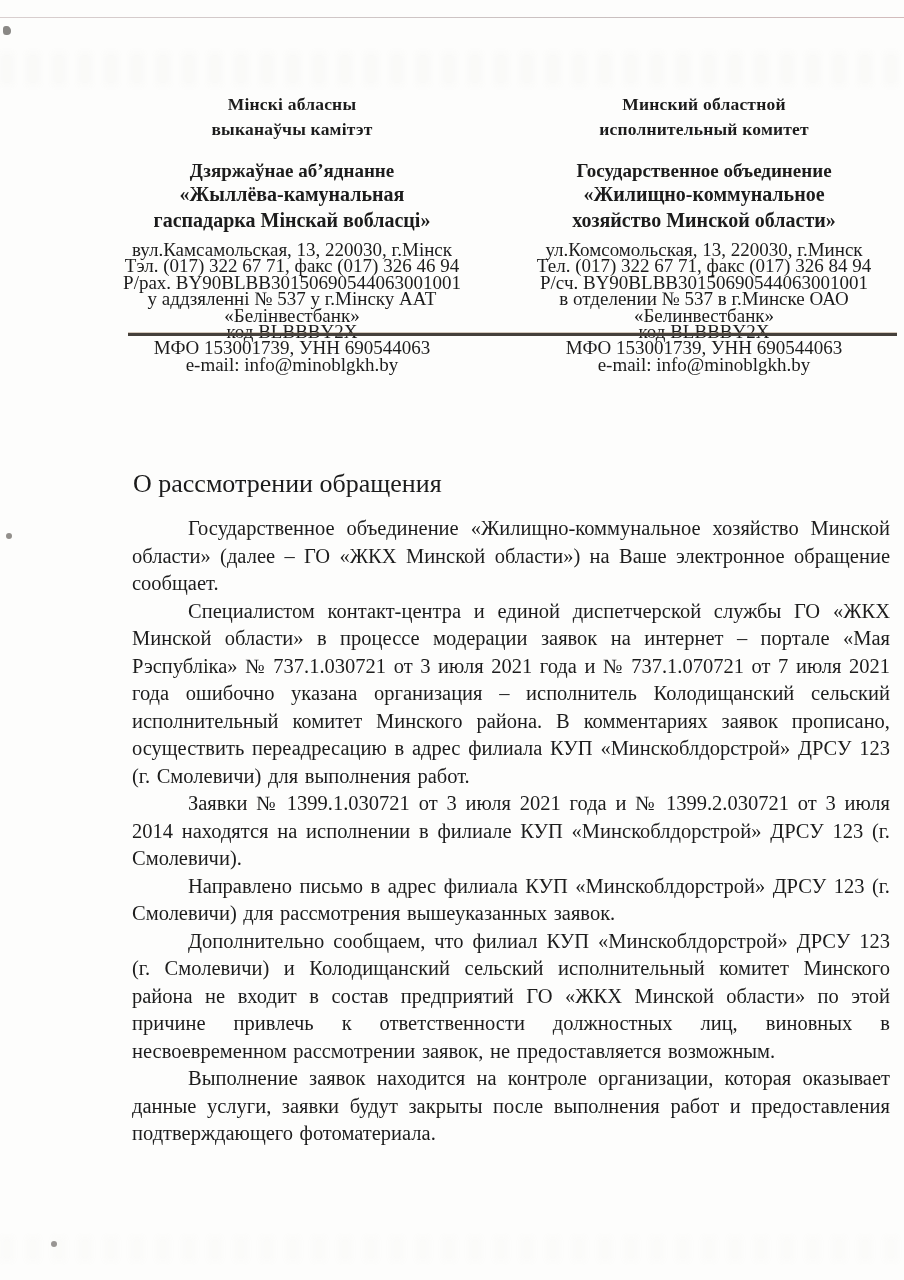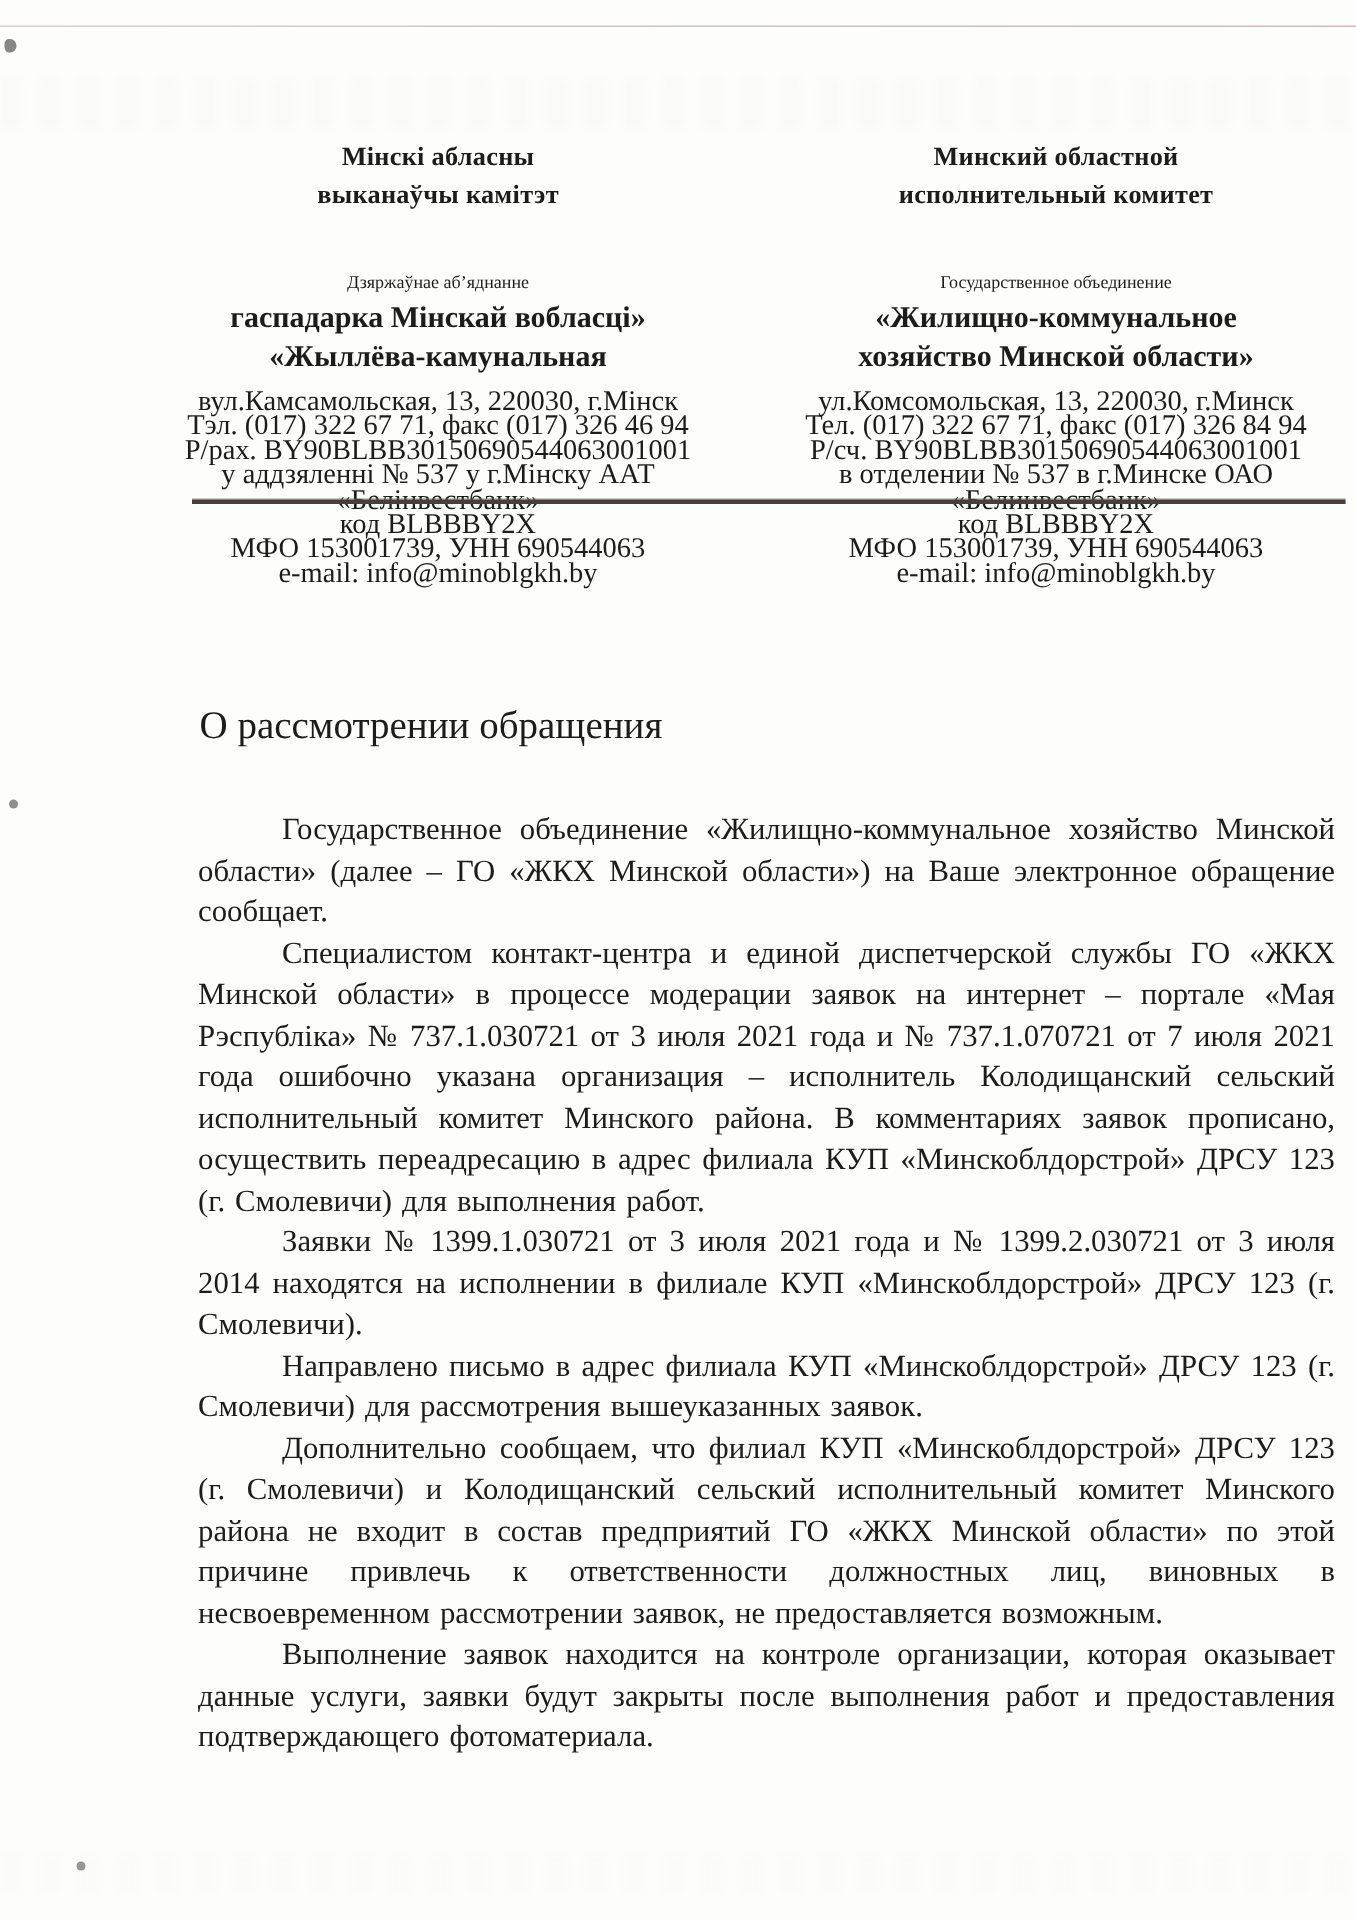--- a/index.html
+++ b/index.html
@@ -35,21 +35,21 @@
 
   
   .letterhead{
     position:absolute;top:92px;left:0;width:904px;
     display:flex;flex-direction:row;justify-content:space-between;gap:20px;
   }
   .lh-col{width:406px;text-align:center;}
   .lh-col.left{margin-left:96px;}
   .lh-col.right{margin-right:4px;}
   .lh-committee{font-weight:bold;font-size:17.5px;line-height:25px;letter-spacing:.2px;}
-  .lh-orgtype{font-weight:normal;font-size:12px;line-height:21px;margin-top:36px;}
+  .lh-orgtype{font-weight:bold;font-size:19px;line-height:21px;margin-top:18px;}
   .lh-orgname{font-weight:bold;font-size:20px;line-height:26px;}
   .lh-address{font-size:19px;line-height:16.4px;margin-top:9px;}
 
   .lh-rule{
     position:absolute;left:128px;top:333px;width:769px;height:3px;
     background:#45403b;
     box-shadow:0 -1px 0 rgba(150,120,90,.4);
   }
 
   
@@ -57,21 +57,21 @@
     position:absolute;left:143px;top:344px;
     font-size:21.5px;letter-spacing:.4px;
   }
   .subject-line{
     position:absolute;left:133px;top:469px;
     font-size:26px;
   }
 
   
   .letter-body{
-    position:absolute;left:132px;top:540px;width:758px;
+    position:absolute;left:132px;top:515px;width:758px;
     font-size:20.5px;line-height:27.5px;
     text-align:justify;
   }
   .letter-body p{
     margin:0;
     text-indent:56px;
     word-spacing:1.5px;
   }
 </style>
 </head>
@@ -88,22 +88,22 @@
 
   <div class="letterhead">
 
     <div class="lh-col left">
       <div class="lh-committee">
         <div>Мінскі абласны</div>
         <div>выканаўчы камітэт</div>
       </div>
       <div class="lh-orgtype">Дзяржаўнае аб’яднанне</div>
       <div class="lh-orgname">
+        <div>«Жыллёва-камунальная</div>
         <div>гаспадарка Мінскай вобласці»</div>
-        <div>«Жыллёва-камунальная</div>
       </div>
       <div class="lh-address">
         <div>вул.Камсамольская, 13,  220030,  г.Мінск</div>
         <div>Тэл. (017) 322 67 71, факс (017) 326 46 94</div>
         <div>Р/рах. BY90BLBB30150690544063001001</div>
         <div>у аддзяленні № 537 у г.Мінску ААТ «Белінвестбанк»</div>
         <div>код BLBBBY2X</div>
         <div>МФО 153001739, УНН 690544063</div>
         <div>e-mail: info@minoblgkh.by</div>
       </div>

